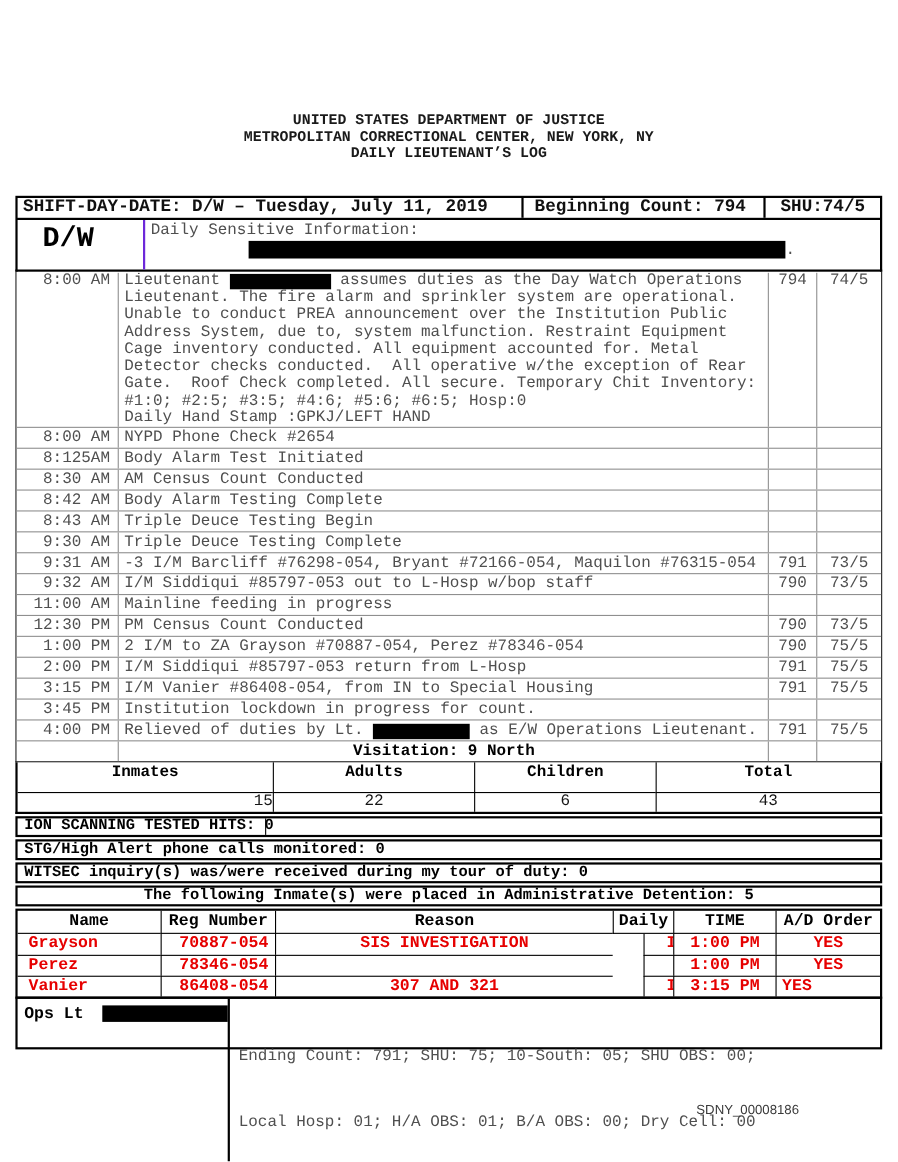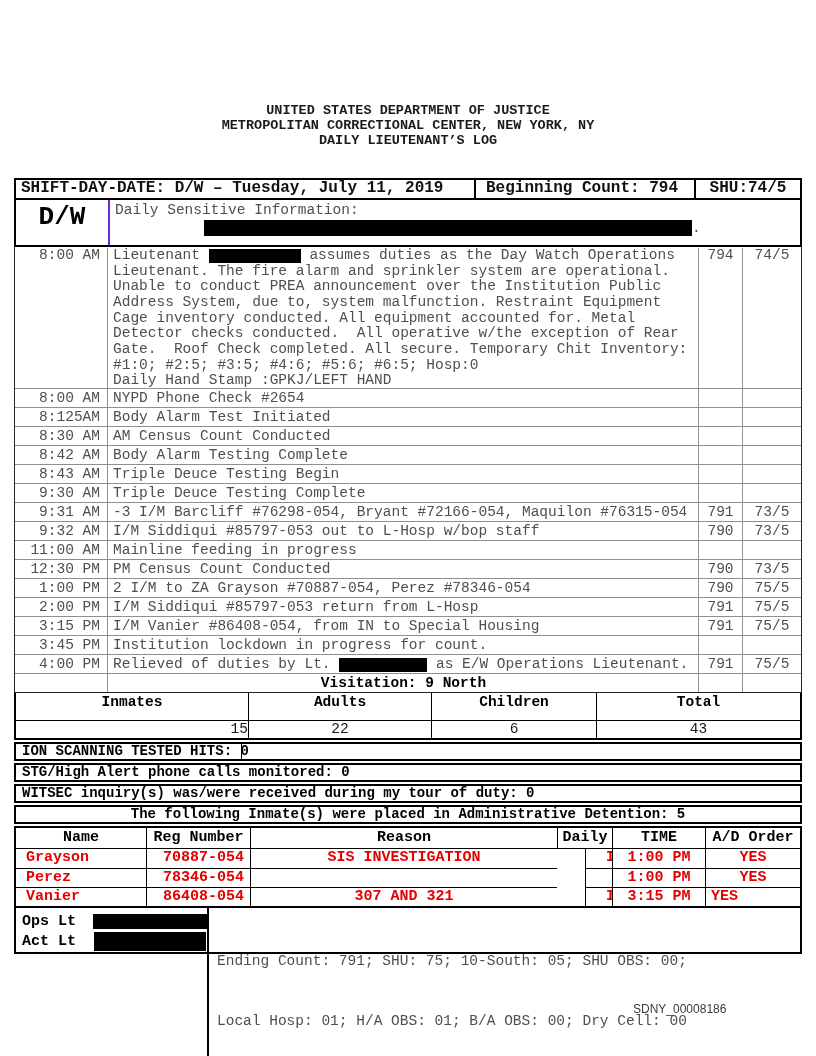--- a/index.html
+++ b/index.html
@@ -12,21 +12,21 @@
   .doc{position:absolute;left:14px;top:178px;width:788px;box-sizing:border-box;}
   .doc *{box-sizing:border-box;}
   
   .hdr-row{display:grid;grid-template-columns:458px 220px 1fr;border:2px solid #000;
            height:22px;font-weight:bold;font-size:16px;line-height:17px;}
   .hdr-row>div{overflow:hidden;white-space:pre;}
   .hdr-shift{padding-left:5px;}
   .hdr-count{border-left:2px solid #000;padding-left:10px;}
   .hdr-shu{border-left:2px solid #000;text-align:center;}
   
-  .dw-row{display:grid;grid-template-columns:92px 1fr;border:2px solid #000;border-top:none;height:47px;}
+  .dw-row{display:grid;grid-template-columns:92px 1fr;border:2px solid #000;border-top:none;height:47px;gap:22px;}
   .dw-watch{font-size:26px;font-weight:bold;text-align:center;line-height:30px;padding-top:2px;color:#000;}
   .dw-body{border-left:2px solid #6d28d9;padding:1px 5px 0 5px;color:#4f4f4f;font-size:14.5px;line-height:18px;}
   .redact{display:inline-block;background:#000;}
   .bar-dsi{width:488px;height:16px;margin-left:89px;vertical-align:middle;}
   .bar-inline{width:92px;height:14px;vertical-align:text-bottom;}
   .bar-inline2{width:88px;height:14px;vertical-align:text-bottom;}
   
   .logtbl{border:1.5px solid #222;border-top:none;}
   .lrow{display:grid;grid-template-columns:92px 1fr 44px 59px;border-top:1px solid #8f8f8f;
         font-size:14.5px;color:#4f4f4f;}
@@ -281,24 +281,20 @@
       <div class="ad red cell-time">3:15 PM</div>
       <div class="ad red cell-ad left">YES</div>
     </div>
 
     <div class="sig">
       <div class="sig-left">
         <div class="sig-line">
           <span class="sig-label">Ops Lt</span>
           <span class="redact bar-ops"></span>
         </div>
-        <div class="sig-line">
-          <span class="sig-label">Act Lt</span>
-          <span class="redact bar-act"></span>
-        </div>
       </div>
       <div class="sig-right">
         <div>Ending Count: 791; SHU: 75; 10-South: 05; SHU OBS: 00;</div>
         <div>Local Hosp: 01; H/A OBS: 01; B/A OBS: 00; Dry Cell: 00</div>
       </div>
     </div>
 
   </div>
 
   <div class="footer">SDNY_00008186</div>

